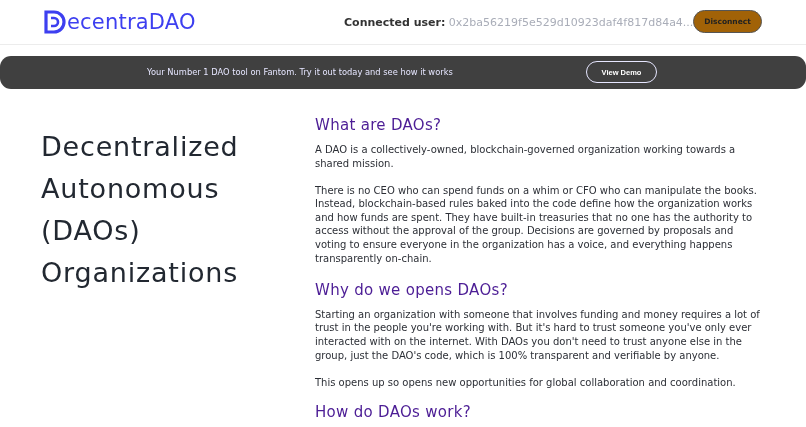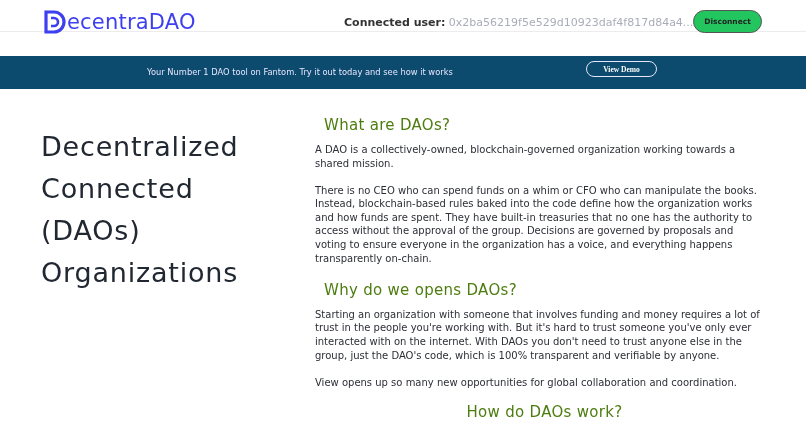--- a/index.html
+++ b/index.html
@@ -3,81 +3,81 @@
   <meta charset="utf-8">
   <style>
     * { box-sizing: border-box; margin: 0; padding: 0; }
     html, body {
       width: 806px; height: 427px; overflow: hidden;
       background: #ffffff;
       font-family: "DejaVu Sans", sans-serif;
       color: #222831;
     }
     .header {
-      position: absolute; left: 0; top: 0; width: 806px; height: 32px;
+      position: absolute; left: 0; top: 0; width: 806px; height: 45px;
       border-bottom: 1px solid #ececec;
       background: #fff;
     }
     .logo {
       position: absolute; left: 44px; top: 9px;
       display: flex; align-items: center;
       color: #3d3ff0;
       font-family: "DejaVu Sans", sans-serif;
       font-size: 21px; letter-spacing: 0.2px;
       height: 26px;
     }
     .logo svg { margin-right: 1px; }
     .connected {
       position: absolute; left: 344px; top: 16px;
       font-size: 11px; white-space: nowrap;
     }
     .connected .label { color: #333; font-weight: bold; }
     .connected .addr { color: #a9adb8; }
     .btn-disconnect {
       position: absolute; left: 693px; top: 10px; width: 69px; height: 23px;
-      border: 1px solid #555; border-radius: 12px; background: #22c55e;
+      border: 1px solid #555; border-radius: 12px; background: #a16207;
       font-size: 7.5px; font-weight: bold; color: #222;
       display: flex; align-items: center; justify-content: center;
       font-family: "DejaVu Sans", sans-serif;
     }
     .banner {
       position: absolute; left: 0; top: 56px; width: 806px; height: 33px;
-      background: #0c4a6e;
+      background: #404040;
+      border-radius: 11px;
     }
     .banner-text {
       position: absolute; left: 147px; top: 11px;
       font-size: 8.3px; color: #e6e6ff; white-space: nowrap;
     }
     .btn-demo {
-      position: absolute; left: 586px; top: 5px; width: 71px; height: 16px;
+      position: absolute; left: 586px; top: 5px; width: 71px; height: 22px;
       border: 1px solid #e6e6ff; border-radius: 12px; background: transparent;
       color: #fff; font-size: 7.5px; font-weight: bold;
       display: flex; align-items: center; justify-content: center;
-      font-family: Liberation Serif, serif;
+      font-family: Liberation Sans, sans-serif;
     }
     .hero-title {
       position: absolute; left: 41px; top: 126px; width: 240px;
       font-size: 27px; line-height: 42px; color: #222831;
       letter-spacing: 0.8px;
     }
     .content {
       position: absolute; left: 315px; top: 114px; width: 450px;
     }
     .content h2 {
-      font-size: 15px; font-weight: normal; color: #4d7c0f;
+      font-size: 15px; font-weight: normal; color: #4c1d95;
       letter-spacing: 0.3px; height: 22px; line-height: 22px;
       margin-bottom: 7px;
-      margin-left: 9px;
     }
     .content p {
       font-size: 10px; line-height: 13.6px; color: #2c2f36;
       margin-bottom: 13.5px;
     }
     .sec2 { margin-top: 4px; }
-    .sec3 { margin-top: -2px; text-align: center; }
+    .sec3 { margin-top: -2px; }
   </style>
 </head>
 <body>
 
 <div class="header">
   <div class="logo">
     <svg width="22" height="24" viewBox="0 0 22 24">
       <path d="M2 2 H10 A10 10 0 0 1 10 22 H2 Z" fill="none" stroke="#3d3ff0" stroke-width="3.2"></path>
       <path d="M7 8 H10 A4 4 0 0 1 10 16 H7" fill="none" stroke="#3d3ff0" stroke-width="2.6"></path>
     </svg>
@@ -92,32 +92,32 @@
   <button class="btn-disconnect">Disconnect</button>
 </div>
 
 <div class="banner">
   <span class="banner-text">Your Number 1 DAO tool on Fantom. Try it out today and see how it works</span>
   <button class="btn-demo">View Demo</button>
 </div>
 
 <div class="hero-title">
   <div>Decentralized</div>
-  <div>Connected</div>
+  <div>Autonomous</div>
   <div>(DAOs)</div>
   <div>Organizations</div>
 </div>
 
 <div class="content">
   <section>
     <h2>What are DAOs?</h2>
     <p>A DAO is a collectively-owned, blockchain-governed organization working towards a shared mission.</p>
     <p>There is no CEO who can spend funds on a whim or CFO who can manipulate the books. Instead, blockchain-based rules baked into the code define how the organization works and how funds are spent. They have built-in treasuries that no one has the authority to access without the approval of the group. Decisions are governed by proposals and voting to ensure everyone in the organization has a voice, and everything happens transparently on-chain.</p>
   </section>
   <section class="sec2">
     <h2>Why do we opens DAOs?</h2>
     <p>Starting an organization with someone that involves funding and money requires a lot of trust in the people you're working with. But it's hard to trust someone you've only ever interacted with on the internet. With DAOs you don't need to trust anyone else in the group, just the DAO's code, which is 100% transparent and verifiable by anyone.</p>
-    <p>View opens up so many new opportunities for global collaboration and coordination.</p>
+    <p>This opens up so opens new opportunities for global collaboration and coordination.</p>
   </section>
   <section class="sec3">
     <h2>How do DAOs work?</h2>
   </section>
 </div>
 
 </body></html>

